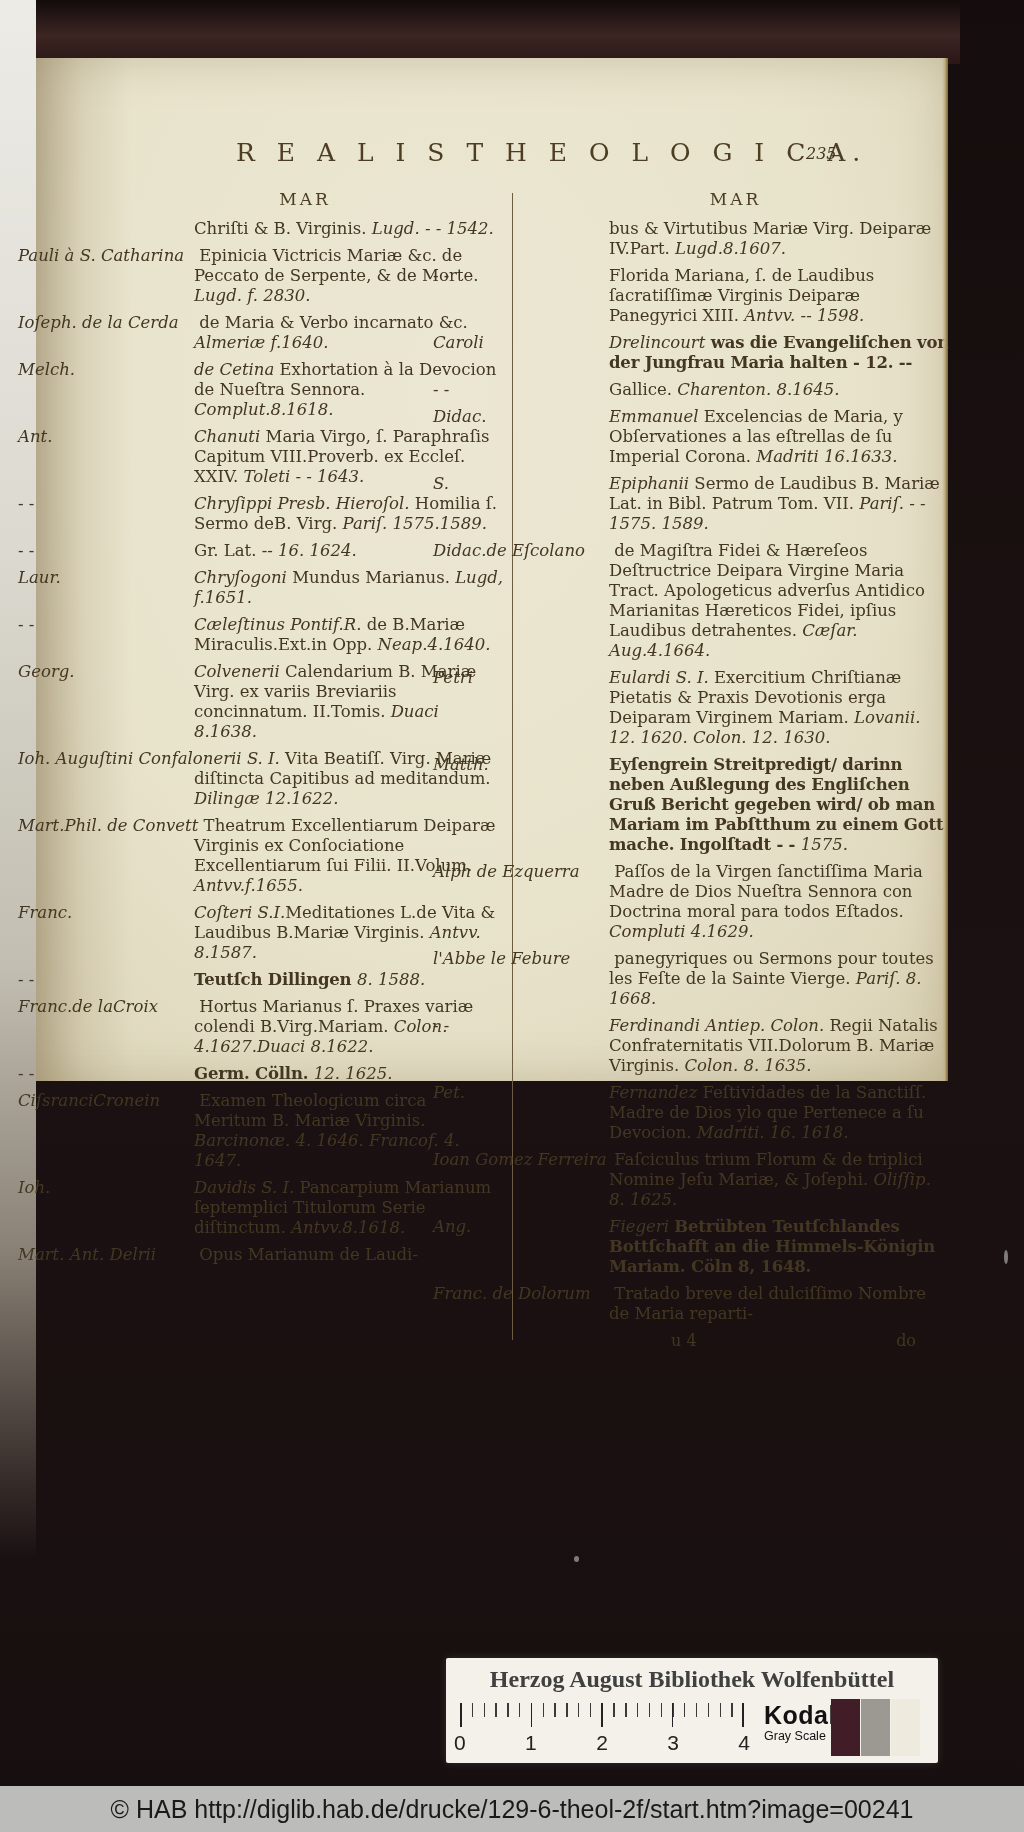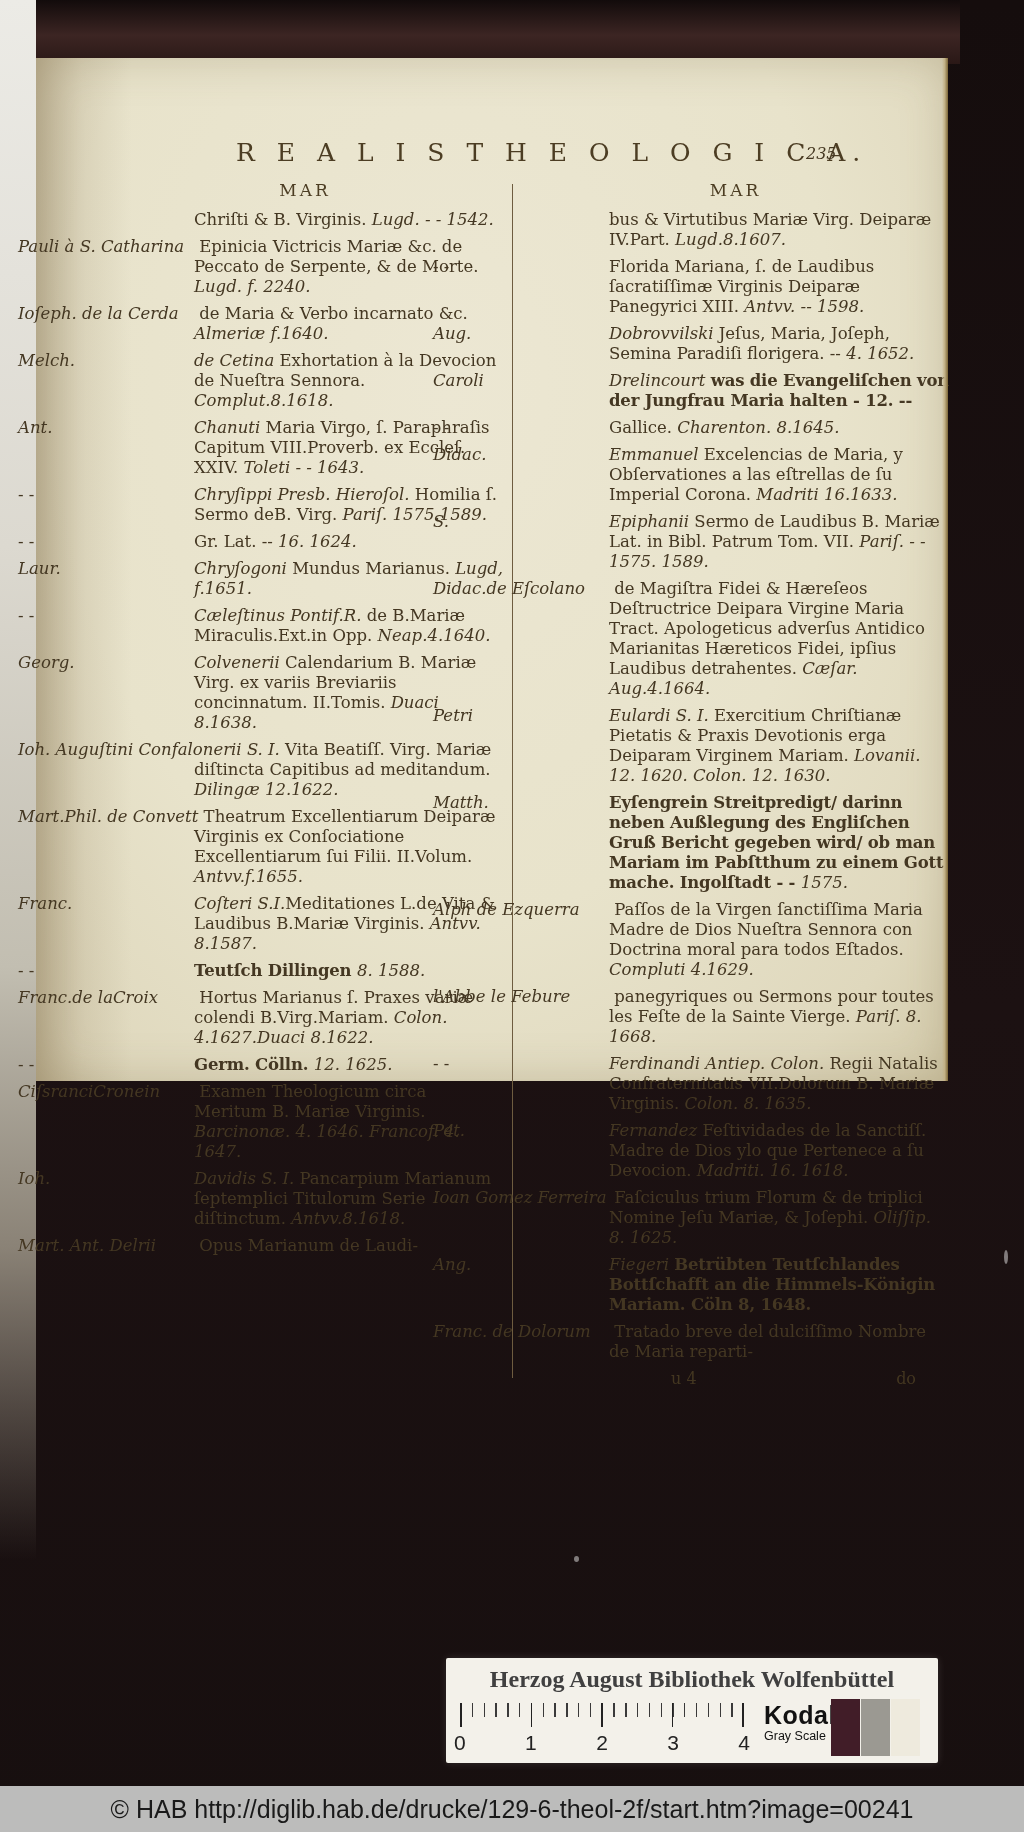--- a/index.html
+++ b/index.html
@@ -36,21 +36,21 @@
     content:''; position:absolute; right:0; top:0; width:6px; height:100%;
     background:linear-gradient(to left,#7c6638,#c2b186 55%,rgba(194,177,134,0));
   }
   .content { position:absolute; left:70px; top:80px; width:846px; color:#433620; }
   .page-header { position:relative; height:40px; }
   .title {
     position:absolute; left:130px; top:0; font-size:25px; letter-spacing:7px;
     color:#4c3d23; white-space:nowrap;
   }
   .page-num { position:absolute; left:700px; top:6px; font-size:16px; font-style:italic; }
-  .cols { display:flex; margin-top:2px; }
+  .cols { display:flex; margin-top:11px; }
   .col { position:relative; }
   .col-left { width:398px; }
   .col-right { width:429px; }
   .divider { width:1px; background:#6e5c40; margin:4px 8px 10px 8px; }
   .col-heading {
     text-align:center; font-size:17px; letter-spacing:3px; margin-bottom:10px; color:#4c3d23;
   }
   .entry {
     font-size:16.5px; line-height:20px; margin-bottom:7px;
     padding-left:88px; text-indent:-88px; text-align:left; color:#443722;
@@ -112,21 +112,21 @@
     <div class="content">
       <div class="page-header">
         <div class="title">R E A L I S  T H E O L O G I C A.</div>
         <div class="page-num">235</div>
       </div>
       <div class="cols">
         <div class="col col-left">
           <div class="col-heading">MAR</div>
           <div>
               <p class="entry cont"><span class="s-r">Chriſti &amp; B. Virginis. </span><span class="s-i">Lugd. - - 1542.</span></p>
-              <p class="entry"><span class="author"><span class="s-i">Pauli à S. Catharina</span></span><span class="s-r"> Epinicia Victricis Mariæ &amp;c. de Peccato de Serpente, &amp; de Morte. </span><span class="s-i">Lugd. f. 2240.</span></p>
+              <p class="entry"><span class="author"><span class="s-i">Pauli à S. Catharina</span></span><span class="s-r"> Epinicia Victricis Mariæ &amp;c. de Peccato de Serpente, &amp; de Morte. </span><span class="s-i">Lugd. f. 2830.</span></p>
               <p class="entry"><span class="author"><span class="s-i">Ioſeph. de la Cerda</span></span><span class="s-r"> de Maria &amp; Verbo incarnato &amp;c. </span><span class="s-i">Almeriæ f.1640.</span></p>
               <p class="entry"><span class="author"><span class="s-i">Melch.</span></span><span class="s-i">de Cetina </span><span class="s-r">Exhortation à la Devocion de Nueſtra Sennora. </span><span class="s-i">Complut.8.1618.</span></p>
               <p class="entry"><span class="author"><span class="s-i">Ant.</span></span><span class="s-i">Chanuti </span><span class="s-r">Maria Virgo, ſ. Paraphraſis Capitum VIII.Proverb. ex Eccleſ. XXIV. </span><span class="s-i">Toleti - - 1643.</span></p>
               <p class="entry"><span class="author"><span class="s-r">- -</span></span><span class="s-i">Chryſippi Presb. Hieroſol. </span><span class="s-r">Homilia ſ. Sermo deB. Virg. </span><span class="s-i">Pariſ. 1575.1589.</span></p>
               <p class="entry"><span class="author"><span class="s-r">- -</span></span><span class="s-r">Gr. Lat. -- </span><span class="s-i">16. 1624.</span></p>
               <p class="entry"><span class="author"><span class="s-i">Laur.</span></span><span class="s-i">Chryſogoni </span><span class="s-r">Mundus Marianus. </span><span class="s-i">Lugd, f.1651.</span></p>
               <p class="entry"><span class="author"><span class="s-r">- -</span></span><span class="s-i">Cæleſtinus Pontif.R. </span><span class="s-r">de B.Mariæ Miraculis.Ext.in Opp. </span><span class="s-i">Neap.4.1640.</span></p>
               <p class="entry"><span class="author"><span class="s-i">Georg.</span></span><span class="s-i">Colvenerii </span><span class="s-r">Calendarium B. Mariæ Virg. ex variis Breviariis concinnatum. II.Tomis. </span><span class="s-i">Duaci 8.1638.</span></p>
               <p class="entry"><span class="author"><span class="s-i">Ioh. Auguſtini Confalonerii S. I.</span></span><span class="s-r"> Vita Beatiſſ. Virg. Mariæ diſtincta Capitibus ad meditandum. </span><span class="s-i">Dilingæ 12.1622.</span></p>
               <p class="entry"><span class="author"><span class="s-i">Mart.Phil. de Convett</span></span><span class="s-r"> Theatrum Excellentiarum Deiparæ Virginis ex Conſociatione Excellentiarum ſui Filii. II.Volum. </span><span class="s-i">Antvv.f.1655.</span></p>
@@ -138,21 +138,20 @@
               <p class="entry"><span class="author"><span class="s-i">Ioh.</span></span><span class="s-i">Davidis S. I. </span><span class="s-r">Pancarpium Marianum ſeptemplici Titulorum Serie diſtinctum. </span><span class="s-i">Antvv.8.1618.</span></p>
               <p class="entry"><span class="author"><span class="s-i">Mart. Ant. Delrii</span></span><span class="s-r"> Opus Marianum de Laudi-</span></p>
             </div>
         </div>
         <div class="divider"></div>
         <div class="col col-right">
           <div class="col-heading">MAR</div>
           <div>
               <p class="entry cont"><span class="s-r">bus &amp; Virtutibus Mariæ Virg. Deiparæ IV.Part. </span><span class="s-i">Lugd.8.1607.</span></p>
               <p class="entry"><span class="author"><span class="s-r">- -</span></span><span class="s-r">Florida Mariana, ſ. de Laudibus ſacratiſſimæ Virginis Deiparæ Panegyrici XIII. </span><span class="s-i">Antvv. -- 1598.</span></p>
-              <p class="entry"><span class="author"><span class="s-i">Aug.</span></span><span class="s-i">Dobrovvilski </span><span class="s-r">Jeſus, Maria, Joſeph, Semina Paradiſi florigera. -- </span><span class="s-i">4. 1652.</span></p>
               <p class="entry"><span class="author"><span class="s-i">Caroli</span></span><span class="s-i">Drelincourt </span><span class="s-f">was die Evangeliſchen von der Jungfrau Maria halten - 12. --</span></p>
               <p class="entry"><span class="author"><span class="s-r">- -</span></span><span class="s-r">Gallice. </span><span class="s-i">Charenton. 8.1645.</span></p>
               <p class="entry"><span class="author"><span class="s-i">Didac.</span></span><span class="s-i">Emmanuel </span><span class="s-r">Excelencias de Maria, y Obſervationes a las eſtrellas de ſu Imperial Corona. </span><span class="s-i">Madriti 16.1633.</span></p>
               <p class="entry"><span class="author"><span class="s-i">S.</span></span><span class="s-i">Epiphanii </span><span class="s-r">Sermo de Laudibus B. Mariæ Lat. in Bibl. Patrum Tom. VII. </span><span class="s-i">Pariſ. - - 1575. 1589.</span></p>
               <p class="entry"><span class="author"><span class="s-i">Didac.de Eſcolano</span></span><span class="s-r"> de Magiſtra Fidei &amp; Hæreſeos Deſtructrice Deipara Virgine Maria Tract. Apologeticus adverſus Antidico Marianitas Hæreticos Fidei, ipſius Laudibus detrahentes. </span><span class="s-i">Cæſar. Aug.4.1664.</span></p>
               <p class="entry"><span class="author"><span class="s-i">Petri</span></span><span class="s-i">Eulardi S. I. </span><span class="s-r">Exercitium Chriſtianæ Pietatis &amp; Praxis Devotionis erga Deiparam Virginem Mariam. </span><span class="s-i">Lovanii. 12. 1620. Colon. 12. 1630.</span></p>
               <p class="entry"><span class="author"><span class="s-i">Matth.</span></span><span class="s-f">Eyſengrein Streitpredigt/ darinn neben Außlegung des Engliſchen Gruß Bericht gegeben wird/ ob man Mariam im Pabſtthum zu einem Gott mache. Ingolſtadt - - </span><span class="s-i">1575.</span></p>
               <p class="entry"><span class="author"><span class="s-i">Alph de Ezquerra</span></span><span class="s-r"> Paſſos de la Virgen ſanctiſſima Maria Madre de Dios Nueſtra Sennora con Doctrina moral para todos Eſtados. </span><span class="s-i">Compluti 4.1629.</span></p>
               <p class="entry"><span class="author"><span class="s-i">l'Abbe le Febure</span></span><span class="s-r"> panegyriques ou Sermons pour toutes les Feſte de la Sainte Vierge. </span><span class="s-i">Pariſ. 8. 1668.</span></p>
               <p class="entry"><span class="author"><span class="s-r">- -</span></span><span class="s-i">Ferdinandi Antiep. Colon. </span><span class="s-r">Regii Natalis Confraternitatis VII.Dolorum B. Mariæ Virginis. </span><span class="s-i">Colon. 8. 1635.</span></p>

